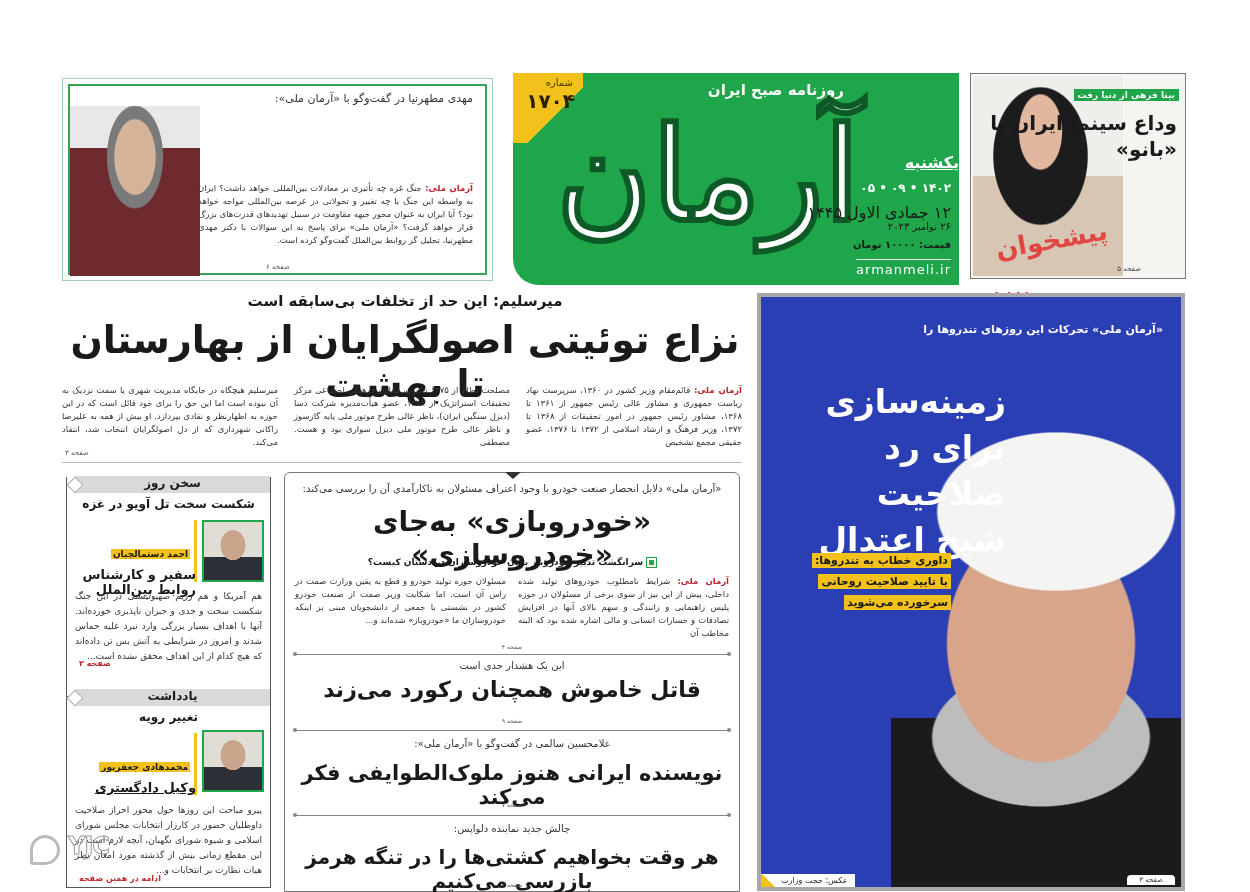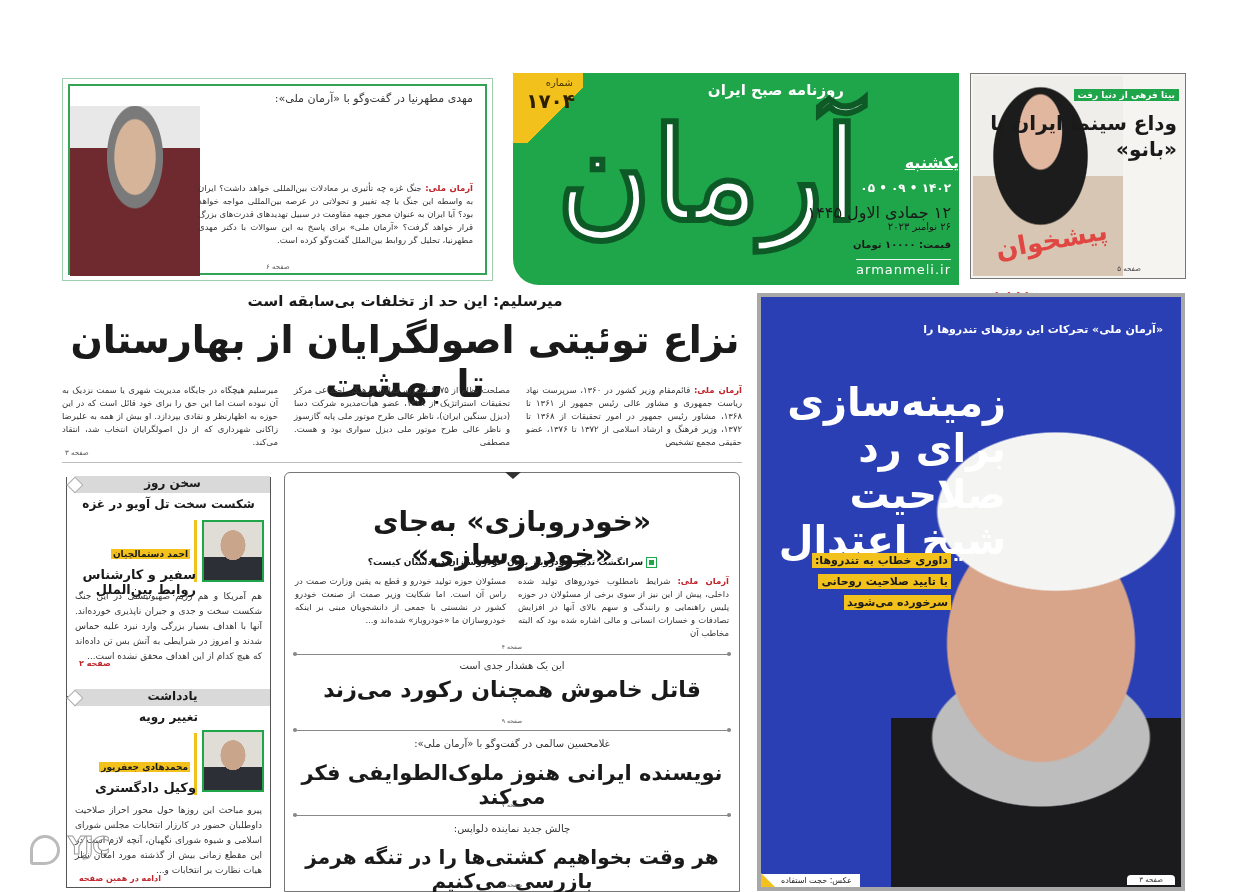--- a/index.html
+++ b/index.html
@@ -80,21 +80,21 @@
 
   
   .feature { left: 757px; top: 293px; width: 428px; height: 598px; background: #a8a8a8; padding: 3px; }
   .feature-inner { position: absolute; left: 4px; top: 4px; right: 4px; bottom: 4px; background: #2a3fb4; overflow: hidden; }
   .rouhani { position: absolute; right: -10px; top: 130px; width: 300px; height: 470px; background:
       radial-gradient(ellipse 120px 80px at 55% 18%, #f4f4f2 0 98%, transparent 100%),
       radial-gradient(ellipse 95px 120px at 50% 46%, #d8a48a 0 98%, transparent 100%),
       radial-gradient(ellipse 110px 70px at 50% 66%, #bdbdbd 0 98%, transparent 100%),
       linear-gradient(180deg, transparent 0 62%, #1b1b1e 62% 100%); }
   .f-kicker { position: absolute; right: 18px; top: 22px; width: 260px; font-size: 11px; line-height: 22px; color: #fff; font-weight: bold; text-align: right; }
-  .f-head { position: absolute; right: 175px; top: 82px; width: 240px; font-size: 40px; line-height: 46px; color: #fff; font-weight: bold; text-align: right; }
+  .f-head { position: absolute; right: 175px; top: 82px; width: 240px; font-size: 33px; line-height: 46px; color: #fff; font-weight: bold; text-align: right; }
   .f-sub { position: absolute; right: 230px; top: 252px; width: 180px; text-align: right; }
   .f-sub span { display: inline-block; background: #f2c11b; color: #1a1a1a; font-size: 11px; font-weight: bold; padding: 1px 3px; margin-bottom: 2px; }
   .f-credit { position: absolute; left: 0; bottom: 0; background: #fff; font-size: 8px; padding: 2px 8px 2px 20px; color: #222; }
   .f-credit::before { content: ""; position: absolute; left: 0; bottom: 0; border-left: 14px solid #f2c11b; border-top: 14px solid transparent; }
   .f-page { position: absolute; right: 6px; bottom: 2px; background: #fff; font-size: 7px; padding: 1px 12px; border-radius: 4px 4px 0 0; color: #333; }
 
   
   .yjc { left: 25px; top: 832px; font-size: 24px; color: #ccc; font-weight: bold; direction: ltr; letter-spacing: -1px; -webkit-text-stroke: 1px #999; color: transparent; }
   .yjc-logo { left: 30px; top: 835px; width: 30px; height: 30px; border: 3px solid #bbb; border-radius: 50% 50% 50% 10%; }
 </style>
@@ -160,26 +160,27 @@
   <div class="op-body" style="top:112px;">هم آمریکا و هم رژیم صهیونیستی در این جنگ شکست سخت و جدی و جبران ناپذیری خورده‌اند. آنها با اهداف بسیار بزرگی وارد نبرد علیه حماس شدند و امروز در شرایطی به آتش بس تن داده‌اند که هیچ کدام از این اهداف محقق نشده است...</div>
   <div class="op-more" style="top:182px;">صفحه ۲</div>
 </div>
 
 <div class="abs opbox" style="top:690px;height:198px;">
   <div class="opbox-hdr">یادداشت</div>
   <div class="op-title" style="top:20px;">تغییر رویه</div>
   <div class="op-vbar" style="top:43px;height:62px;"></div>
   <div class="op-photo" style="top:40px;"></div>
   <div class="op-name" style="top:72px;">محمدهادی جعفرپور</div>
-  <div class="op-role" style="top:90px;">وکیل دادگستری</div>
+  <div class="op-role" style="top:90px;text-decoration:underline;">وکیل دادگستری</div>
   <div class="op-body" style="top:113px;">پیرو مباحث این روزها حول محور احراز صلاحیت داوطلبان حضور در کارزار انتخابات مجلس شورای اسلامی و شیوه شورای نگهبان، آنچه لازم است در این مقطع زمانی بیش از گذشته مورد امعان نظر هیات نظارت بر انتخابات و...</div>
   <div class="op-more" style="top:184px;">ادامه در همین صفحه</div>
 </div>
 
 <div class="abs center">
+  <div class="c-kicker" style="top:10px;">«آرمان ملی» دلایل انحصار صنعت خودرو با وجود اعتراف مسئولان به ناکارآمدی آن را بررسی می‌کند:</div>
   <div class="c-head" style="top:32px;font-size:28px;">«خودروبازی» به‌جای «خودروسازی»</div>
   <div class="c-sub" style="top:84px;"><span class="sq"></span><span>سرانگشت تدبیر خودروباز بودن خودروسازان در دستان کیست؟</span></div>
   <div class="c-cols" style="top:102px;">
     <div class="c-col"><span class="lead">آرمان ملی:</span> <span>شرایط نامطلوب خودروهای تولید شده داخلی، پیش از این نیز از سوی برخی از مسئولان در حوزه پلیس راهنمایی و رانندگی و سهم بالای آنها در افزایش تصادفات و خسارات انسانی و مالی اشاره شده بود که البته مخاطب آن</span></div>
     <div class="c-col">مسئولان حوزه تولید خودرو و قطع به یقین وزارت صمت در راس آن است. اما شکایت وزیر صمت از صنعت خودرو کشور در نشستی با جمعی از دانشجویان مبنی بر اینکه خودروسازان ما «خودروباز» شده‌اند و...</div>
   </div>
   <div class="c-page" style="top:170px;">صفحه ۴</div>
   <div class="c-rule" style="top:181px;"></div>
 
   <div class="c-kicker" style="top:187px;">این یک هشدار جدی است</div>
@@ -206,19 +207,19 @@
     <div class="f-head">
       <div>زمینه‌سازی</div>
       <div>برای رد صلاحیت</div>
       <div>شیخ اعتدال</div>
     </div>
     <div class="f-sub">
       <span>داوری خطاب به تندروها:</span><br>
       <span>با تایید صلاحیت روحانی</span><br>
       <span>سرخورده می‌شوید</span>
     </div>
-    <div class="f-credit">عکس: حجت استفاده</div>
+    <div class="f-credit">عکس: حجت وزارت</div>
     <div class="f-page">صفحه ۳</div>
   </div>
 </div>
 
 <div class="abs yjc-logo"></div>
 <div class="abs yjc" style="left:68px;">YJC</div>
 
 </body></html>

